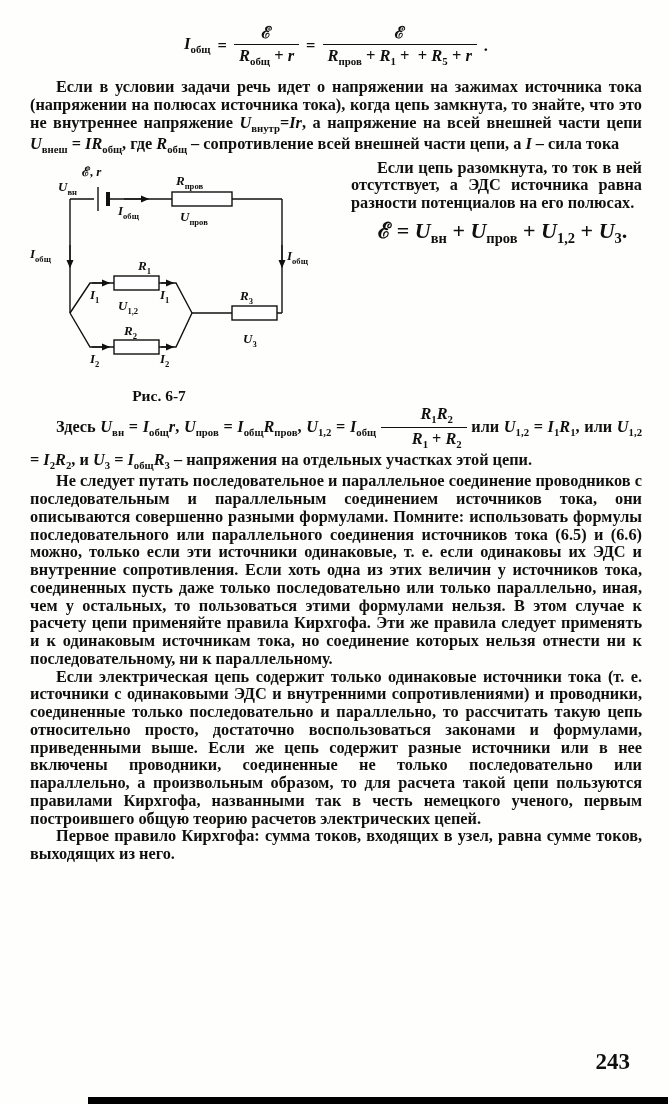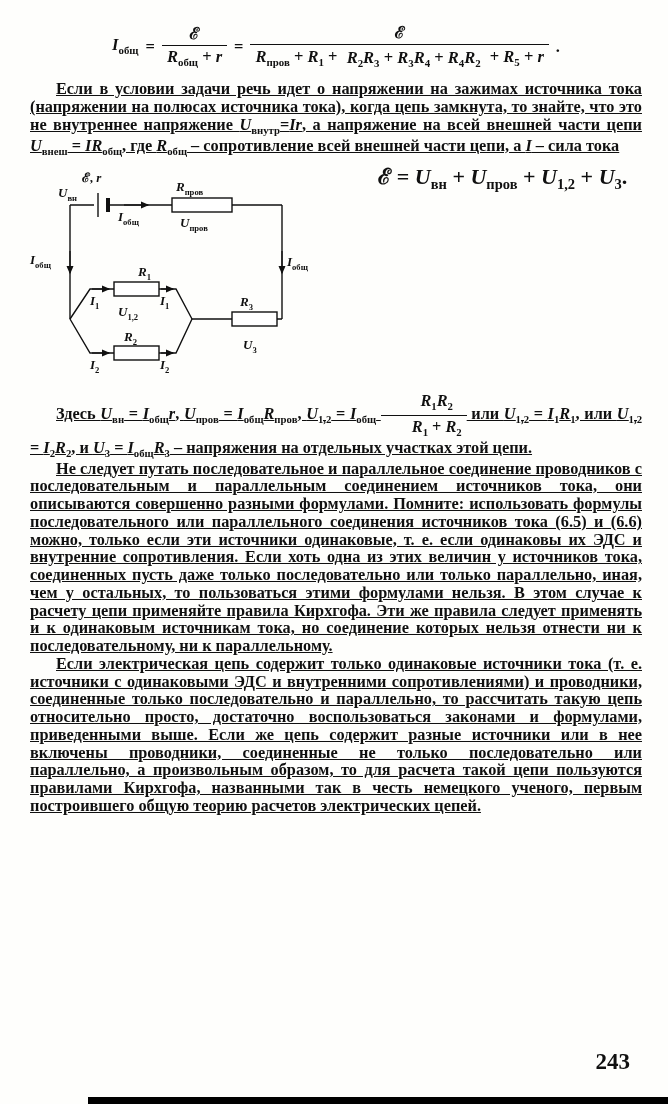--- a/index.html
+++ b/index.html
@@ -3,21 +3,21 @@
 <meta charset="utf-8">
 <style>
   html,body{margin:0;padding:0;}
   body{width:668px;height:1104px;background:var(--paper,#fff);overflow:hidden;}
   .page{position:relative;width:668px;height:1104px;box-sizing:border-box;
         padding:22px 26px 0 30px;
         font-family:"Liberation Serif","DejaVu Serif",serif;
         font-weight:700;font-size:16.3px;line-height:1.09;color:var(--ink,#111);}
   i{font-style:italic;}
   sub{font-size:0.66em;}
-  .para{margin:0;text-align:justify;text-indent:26px;text-decoration:underline;}
+  .para{margin:0;text-align:justify;text-indent:26px;}
   .para.cont{text-indent:0;}
   .formula-block{display:flex;align-items:center;justify-content:center;gap:7px;
                  margin:2px 0 10px;font-size:16.5px;}
   .frac{display:inline-block;vertical-align:middle;text-align:center;}
   .frac .num{display:block;border-bottom:1.5px solid currentColor;padding:0 5px 2px;}
   .frac .den{display:block;padding:2px 5px 0;}
   .den-flex{display:flex;align-items:center;gap:6px;justify-content:center;}
   .fig-section{margin-top:3px;}
   .figure{float:left;width:309px;margin:2px 12px 0 0;}
   .circuit{position:relative;width:305px;height:225px;}
@@ -40,21 +40,20 @@
     <span class="frac">
       <span class="num">ℰ</span>
       <span class="den"><i>R</i><sub>общ</sub> + <i>r</i></span>
     </span>
     <span>=</span>
     <span class="frac">
       <span class="num">ℰ</span>
       <span class="den den-flex">
         <span><i>R</i><sub>пров</sub> + <i>R</i><sub>1</sub> +</span>
         <span class="frac">
-          <span class="den"><i>R</i><sub>2</sub><i>R</i><sub>3</sub> + <i>R</i><sub>3</sub><i>R</i><sub>4</sub> + <i>R</i><sub>4</sub><i>R</i><sub>2</sub></span>
         </span>
         <span>+ <i>R</i><sub>5</sub> + <i>r</i></span>
       </span>
     </span>
     <span>.</span>
   </div>
 
   <p class="para">Если в условии задачи речь идет о напряжении на зажимах источника тока (напряжении на полюсах источника тока), когда цепь замкнута, то знайте, что это не внутреннее напряжение <i>U</i><sub>внутр</sub>=<i>Ir</i>, а напряжение на всей внешней части цепи <i>U</i><sub>внеш</sub> = <i>IR</i><sub>общ</sub>, где <i>R</i><sub>общ</sub> – сопротивление всей внешней части цепи, а <i>I</i> – сила тока</p>
 
   <div class="fig-section">
@@ -100,25 +99,28 @@
         <span class="lbl" style="left:108px;top:98px"><i>R</i><sub>1</sub></span>
         <span class="lbl" style="left:60px;top:127px"><i>I</i><sub>1</sub></span>
         <span class="lbl" style="left:130px;top:127px"><i>I</i><sub>1</sub></span>
         <span class="lbl" style="left:88px;top:138px"><i>U</i><sub>1,2</sub></span>
         <span class="lbl" style="left:94px;top:163px"><i>R</i><sub>2</sub></span>
         <span class="lbl" style="left:60px;top:191px"><i>I</i><sub>2</sub></span>
         <span class="lbl" style="left:130px;top:191px"><i>I</i><sub>2</sub></span>
         <span class="lbl" style="left:210px;top:128px"><i>R</i><sub>3</sub></span>
         <span class="lbl" style="left:213px;top:171px"><i>U</i><sub>3</sub></span>
       </div>
+      <div class="fig-caption">Рис. 6-7</div>
     </div>
 
+    <p class="para">Если цепь разомкнута, то ток в ней отсутствует, а ЭДС источника равна разности потенциалов на его полюсах.</p>
     <div class="formula-emf">ℰ = <i>U</i><sub>вн</sub> + <i>U</i><sub>пров</sub> + <i>U</i><sub>1,2</sub> + <i>U</i><sub>3</sub>.</div>
   </div>
   <div class="clear"></div>
 
   <p class="para">Здесь <i>U</i><sub>вн</sub> = <i>I</i><sub>общ</sub><i>r</i>, <i>U</i><sub>пров</sub> = <i>I</i><sub>общ</sub><i>R</i><sub>пров</sub>, <i>U</i><sub>1,2</sub> = <i>I</i><sub>общ</sub> <span class="frac"><span class="num"><i>R</i><sub>1</sub><i>R</i><sub>2</sub></span><span class="den"><i>R</i><sub>1</sub> + <i>R</i><sub>2</sub></span></span> или <i>U</i><sub>1,2</sub> = <i>I</i><sub>1</sub><i>R</i><sub>1</sub>, или <i>U</i><sub>1,2</sub> = <i>I</i><sub>2</sub><i>R</i><sub>2</sub>, и <i>U</i><sub>3</sub> = <i>I</i><sub>общ</sub><i>R</i><sub>3</sub> – напряжения на отдельных участках этой цепи.</p>
   <p class="para">Не следует путать последовательное и параллельное соединение проводников с последовательным и параллельным соединением источников тока, они описываются совершенно разными формулами. Помните: использовать формулы последовательного или параллельного соединения источников тока (6.5) и (6.6) можно, только если эти источники одинаковые, т. е. если одинаковы их ЭДС и внутренние сопротивления. Если хоть одна из этих величин у источников тока, соединенных пусть даже только последовательно или только параллельно, иная, чем у остальных, то пользоваться этими формулами нельзя. В этом случае к расчету цепи применяйте правила Кирхгофа. Эти же правила следует применять и к одинаковым источникам тока, но соединение которых нельзя отнести ни к последовательному, ни к параллельному.</p>
   <p class="para">Если электрическая цепь содержит только одинаковые источники тока (т. е. источники с одинаковыми ЭДС и внутренними сопротивлениями) и проводники, соединенные только последовательно и параллельно, то рассчитать такую цепь относительно просто, достаточно воспользоваться законами и формулами, приведенными выше. Если же цепь содержит разные источники или в нее включены проводники, соединенные не только последовательно или параллельно, а произвольным образом, то для расчета такой цепи пользуются правилами Кирхгофа, названными так в честь немецкого ученого, первым построившего общую теорию расчетов электрических цепей.</p>
+  <p class="para">Первое правило Кирхгофа: сумма токов, входящих в узел, равна сумме токов, выходящих из него.</p>
 
   <div class="page-number">243</div>
   <div class="scan-bar"></div>
 </div>
 
 </body></html>

